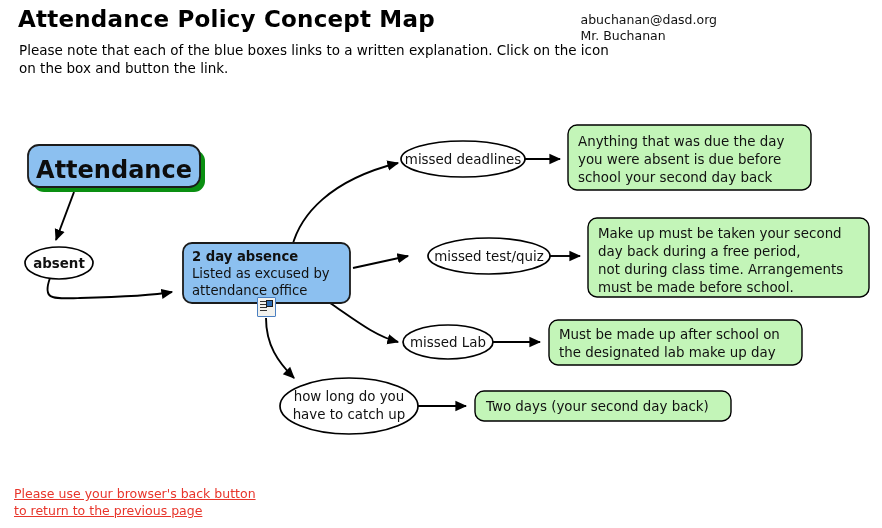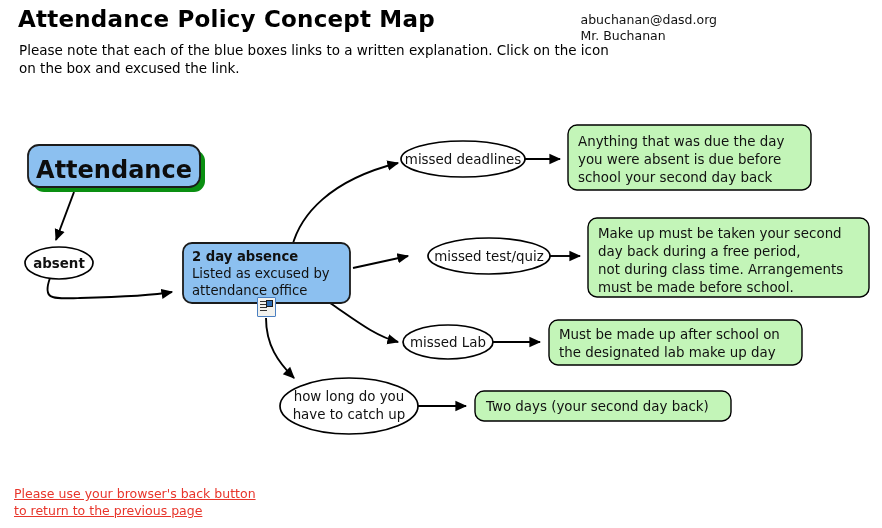--- a/index.html
+++ b/index.html
@@ -146,21 +146,21 @@
 </head>
 <body>
 
 <div id="page">
 
   <div class="hdr-title">Attendance Policy Concept Map</div>
 
   <div class="hdr-sub">
     <span>Please note that each of the blue boxes links to a written explanation. Click on the icon</span>
     <br>
-    <span>on the box and excused the link.</span>
+    <span>on the box and button the link.</span>
   </div>
 
   <div class="hdr-contact">
     <div>abuchanan@dasd.org</div>
     <div>Mr. Buchanan</div>
   </div>
 
   <svg id="map" viewBox="0 0 882 528">
     <defs>
       <marker id="arrow" viewBox="0 0 10 10" refX="9" refY="5" markerWidth="6.2" markerHeight="6.2" orient="auto-start-reverse">

